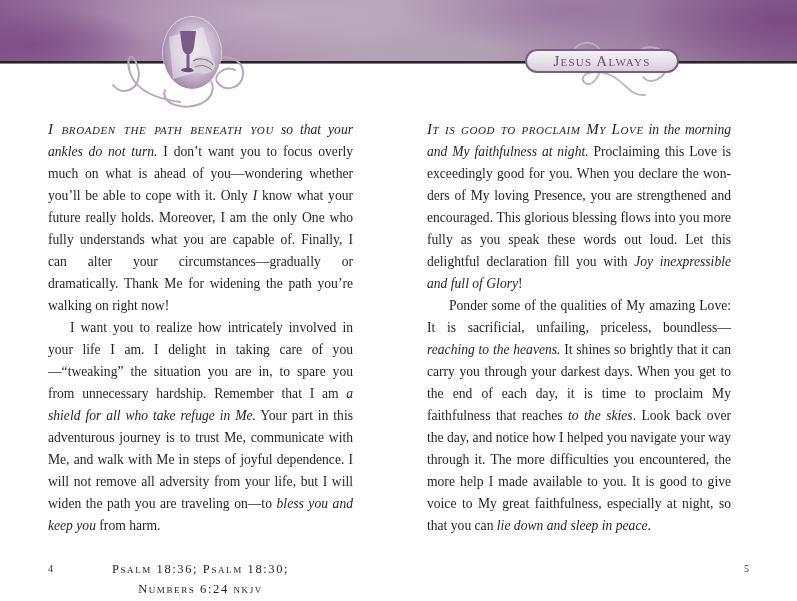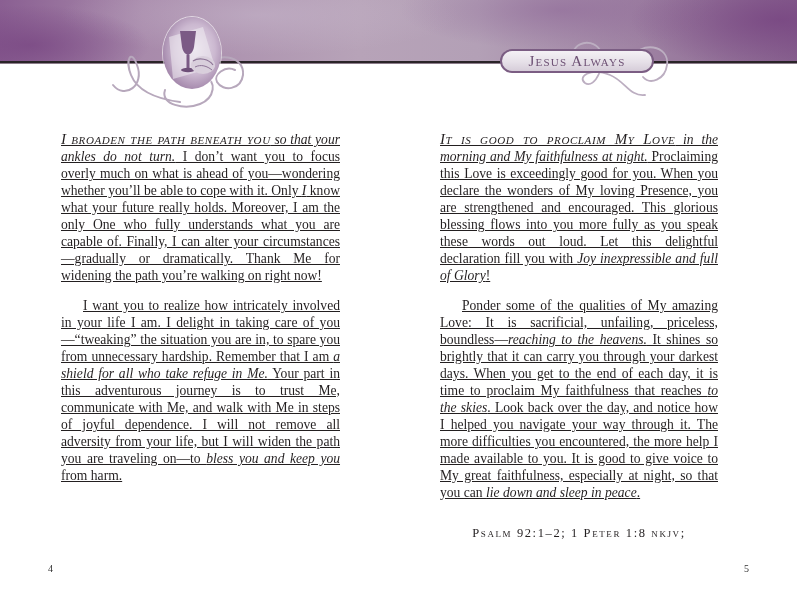--- a/index.html
+++ b/index.html
@@ -32,41 +32,41 @@
     }
     .swirl { position: absolute; pointer-events: none; }
     .medallion {
       position: absolute; left: 163px; top: 17px; width: 58px; height: 72px;
       border-radius: 50%;
       background: radial-gradient(ellipse at 55% 45%, #e9e1ec 0%, #cbb8d0 45%, #9a7ca2 80%, #7e5d87 100%);
       box-shadow: 0 0 0 1px rgba(255,255,255,0.6);
       overflow: hidden;
     }
     .label-pill {
-      position: absolute; left: 500px; top: 49px; width: 154px; height: 24px;
+      position: absolute; left: 525px; top: 49px; width: 154px; height: 24px;
       border-radius: 12px;
       background: linear-gradient(180deg, #f4f1f5 0%, #e6e0e8 55%, #d6cdd9 100%);
       border: 2px solid #7b5d83;
       box-sizing: border-box;
       display: flex; align-items: center; justify-content: center;
     }
     .label-text {
       font-family: "Liberation Serif", serif;
       font-variant: small-caps;
       font-size: 15px; letter-spacing: 1.2px;
       color: #6c4f73;
     }
     .page {
       position: absolute; top: 118px;
     }
     .page-left { left: 48px; width: 305px; }
     .page-right { left: 427px; width: 304px; }
     .para {
-      margin: 13px; font-size: 13.6px; line-height: 17px;
-      text-align: justify; hyphens: manual; text-decoration: underline;
+      margin: 0; font-size: 13.6px; line-height: 22px;
+      text-align: justify; hyphens: manual;
     }
     .para + .para { text-indent: 22px; }
     .lead { font-style: italic; }
     .lead .sc { font-variant: small-caps; font-size: 14px; letter-spacing: 0.6px; }
     .lead .cap { font-size: 15px; }
     i { font-style: italic; }
     .refs {
       margin-top: 22px; text-align: center;
       font-variant: small-caps; font-size: 12.5px; letter-spacing: 1.6px; line-height: 20px;
     }
@@ -112,27 +112,30 @@
 
 <div class="gutter"></div>
 
 <div class="page page-left">
   <p class="para">
     <span class="lead"><span class="cap sc">I broaden the path beneath you</span></span><i> so that your ankles do not turn.</i><span> I don’t want you to focus overly much on what is ahead of you—wondering whether you’ll be able to cope with it. Only </span><i>I</i><span> know what your future really holds. Moreover, I am the only One who fully under­stands what you are capable of. Finally, I can alter your circumstances—gradually or dramatically. Thank Me for widening the path you’re walking on right now!</span>
   </p>
   <p class="para">
     <span>I want you to realize how intricately involved in your life I am. I delight in taking care of you—“tweaking” the situation you are in, to spare you from unnecessary hardship. Remember that I am </span><i>a shield for all who take refuge in Me.</i><span> Your part in this adventurous journey is to trust Me, communicate with Me, and walk with Me in steps of joyful dependence. I will not remove all adversity from your life, but I will widen the path you are traveling on—to </span><i>bless you and keep you</i><span> from harm.</span>
   </p>
+  <div class="refs">
+    <div>Psalm 18:36; Psalm 18:30;</div>
+    <div>Numbers 6:24 nkjv</div>
+  </div>
 </div>
 <div class="page-num" style="left:48px;">4</div>
 
 <div class="page page-right">
   <p class="para">
     <span class="lead"><span class="cap sc">It is good to proclaim My Love</span></span><i> in the morn­ing and My faithfulness at night.</i><span> Proclaiming this Love is exceedingly good for you. When you declare the won­ders of My loving Presence, you are strengthened and encouraged. This glorious blessing flows into you more fully as you speak these words out loud. Let this delight­ful declaration fill you with </span><i>Joy inexpressible and full of Glory</i><span>!</span>
   </p>
   <p class="para">
     <span>Ponder some of the qualities of My amazing Love: It is sacrificial, unfailing, priceless, boundless—</span><i>reaching to the heavens.</i><span> It shines so brightly that it can carry you through your darkest days. When you get to the end of each day, it is time to proclaim My faithfulness that reaches </span><i>to the skies</i><span>. Look back over the day, and notice how I helped you navigate your way through it. The more difficulties you encountered, the more help I made available to you. It is good to give voice to My great faithfulness, especially at night, so that you can </span><i>lie down and sleep in peace</i><span>.</span>
   </p>
   <div class="refs">
-    <div>Psalm 92:1–2; 1 Peter 1:8 nkjv;</div>
   </div>
 </div>
 <div class="page-num" style="left:744px;">5</div>
 
 </body></html>

